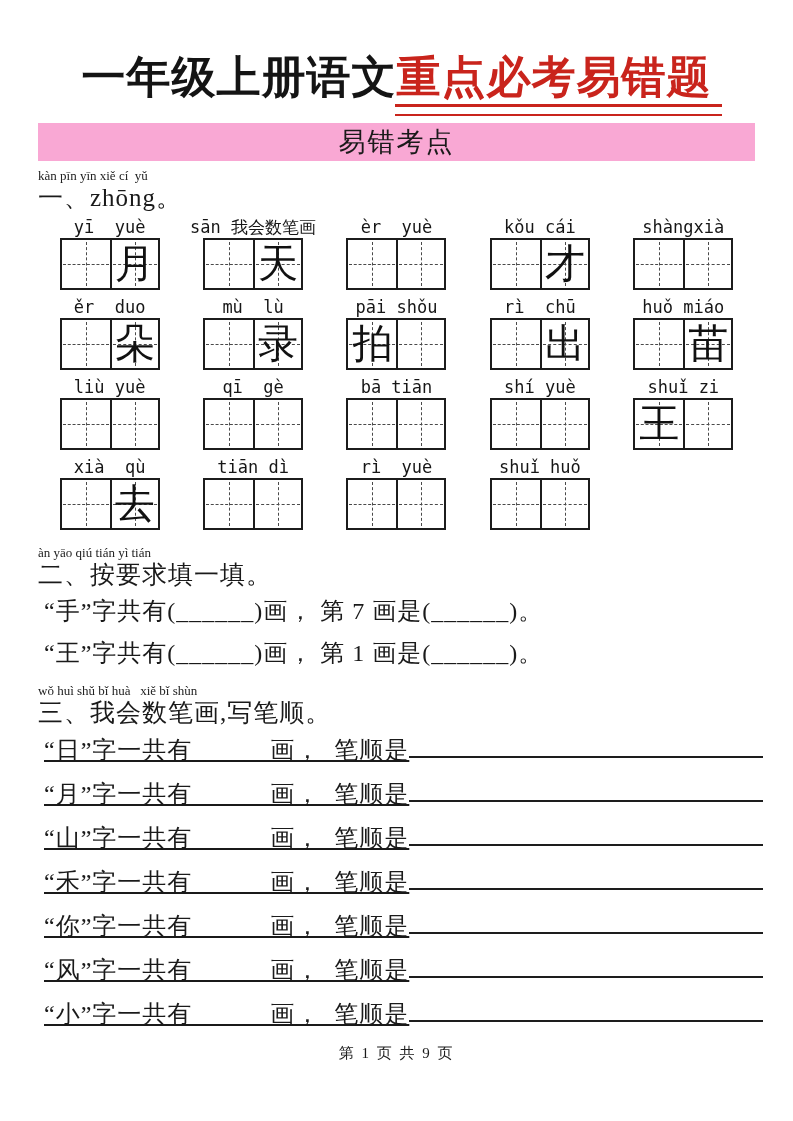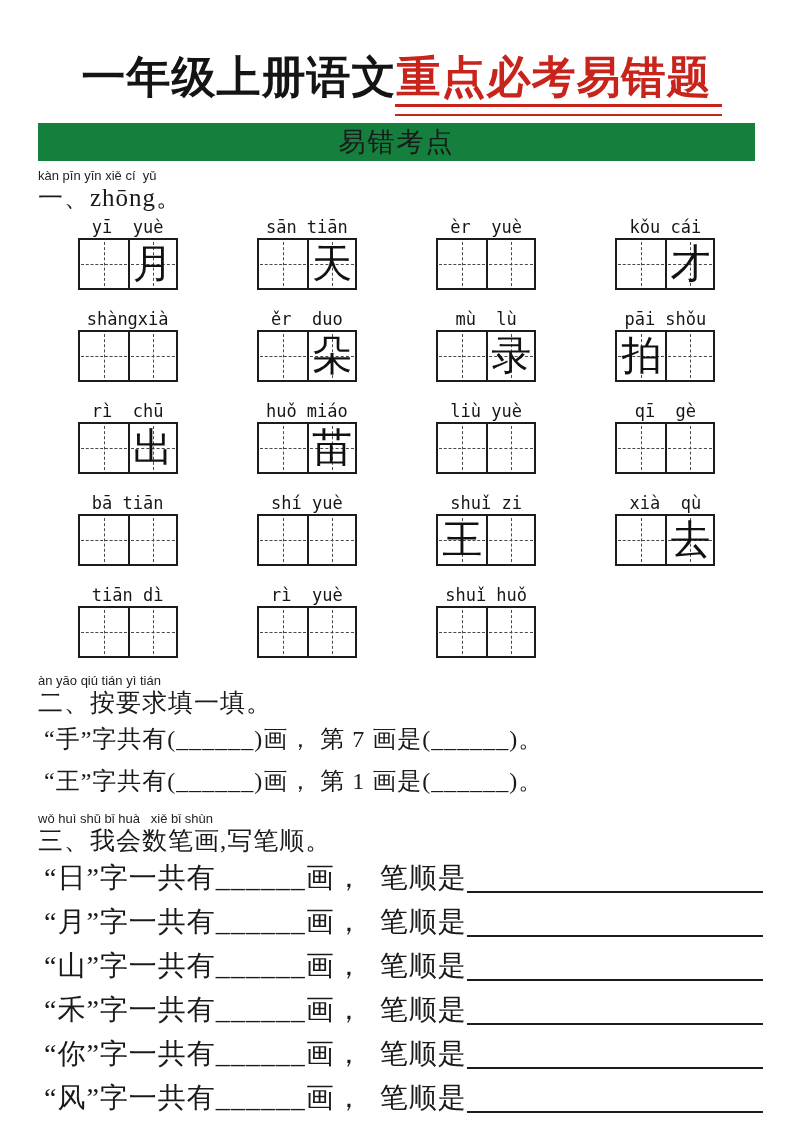--- a/index.html
+++ b/index.html
@@ -38,52 +38,52 @@
     bottom: -9px;
     height: 7px;
     border-top: 3px solid #c9241c;
     border-bottom: 2px solid #c9241c;
   }
 
   
   .banner {
     margin: 16px 38px 0 38px;
     height: 38px;
-    background: #15803d;
+    background: #f9a8d4;
     display: flex;
     align-items: center;
     justify-content: center;
     font-size: 27px;
     letter-spacing: 2px;
     color: #1a1a1a;
   }
 
   
   .sec { margin-left: 38px; }
   .sec-py {
     margin-left: 38px;
-    font-family: Liberation Sans, sans-serif;
+    font-family: Liberation Serif, serif;
     font-size: 13px;
     line-height: 14px;
     white-space: pre;
     color: #222;
   }
   .sec-head {
     font-size: 25px;
     line-height: 30px;
     letter-spacing: 1px;
   }
   .s1-py { margin-top: 8px; }
 
   
   .word-grid {
     margin: 4px 38px 0 38px;
     display: grid;
-    grid-template-columns: repeat(4, 1fr);
-    row-gap: 19px;
+    grid-template-columns: repeat(5, 1fr);
+    row-gap: 7px;
     justify-items: center;
   }
   .word { display: flex; flex-direction: column; align-items: center; }
   .py {
     font-family: "DejaVu Sans Mono", monospace;
     font-size: 17px;
     line-height: 21px;
     white-space: pre;
     color: #161616;
   }
@@ -133,26 +133,27 @@
     font-size: 24px;
     line-height: 42px;
     letter-spacing: 1px;
     white-space: pre;
   }
 
   
   .s3-py { margin-top: 10px; }
   .stroke-line {
     display: flex;
-    align-items: center;
+    align-items: flex-start;
     margin: 0 30px 0 44px;
-    font-size: 28px;
+    font-size: 24px;
     line-height: 44px;
     letter-spacing: 1px;
     white-space: pre;
+    text-decoration: underline;
   }
   .stroke-rule {
     flex: 1;
     border-bottom: 2px solid #1d1d1d;
     height: 30px;
   }
 
   
   .footer {
     margin-top: 8px;
@@ -190,21 +191,21 @@
       <div class="pair">
         <div class="cell">
             <span class="hw"></span>
           </div>
         <div class="cell">
             <span class="hw">月</span>
           </div>
       </div>
     </div>
     <div class="word">
-      <div class="py">sān tiān</div>
+      <div class="py">sān 我会数笔画</div>
       <div class="pair">
         <div class="cell">
             <span class="hw"></span>
           </div>
         <div class="cell">
             <span class="hw">天</span>
           </div>
       </div>
     </div>
     <div class="word">

